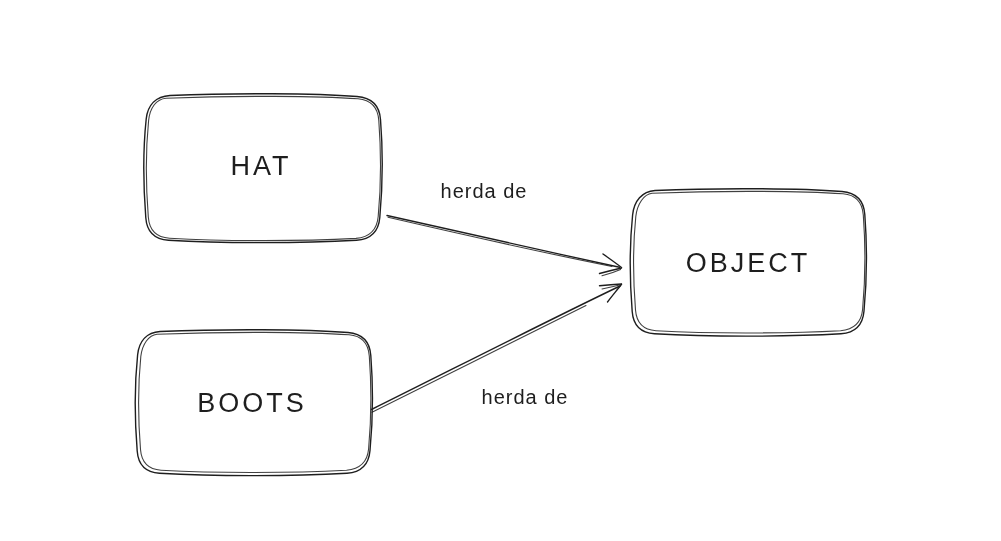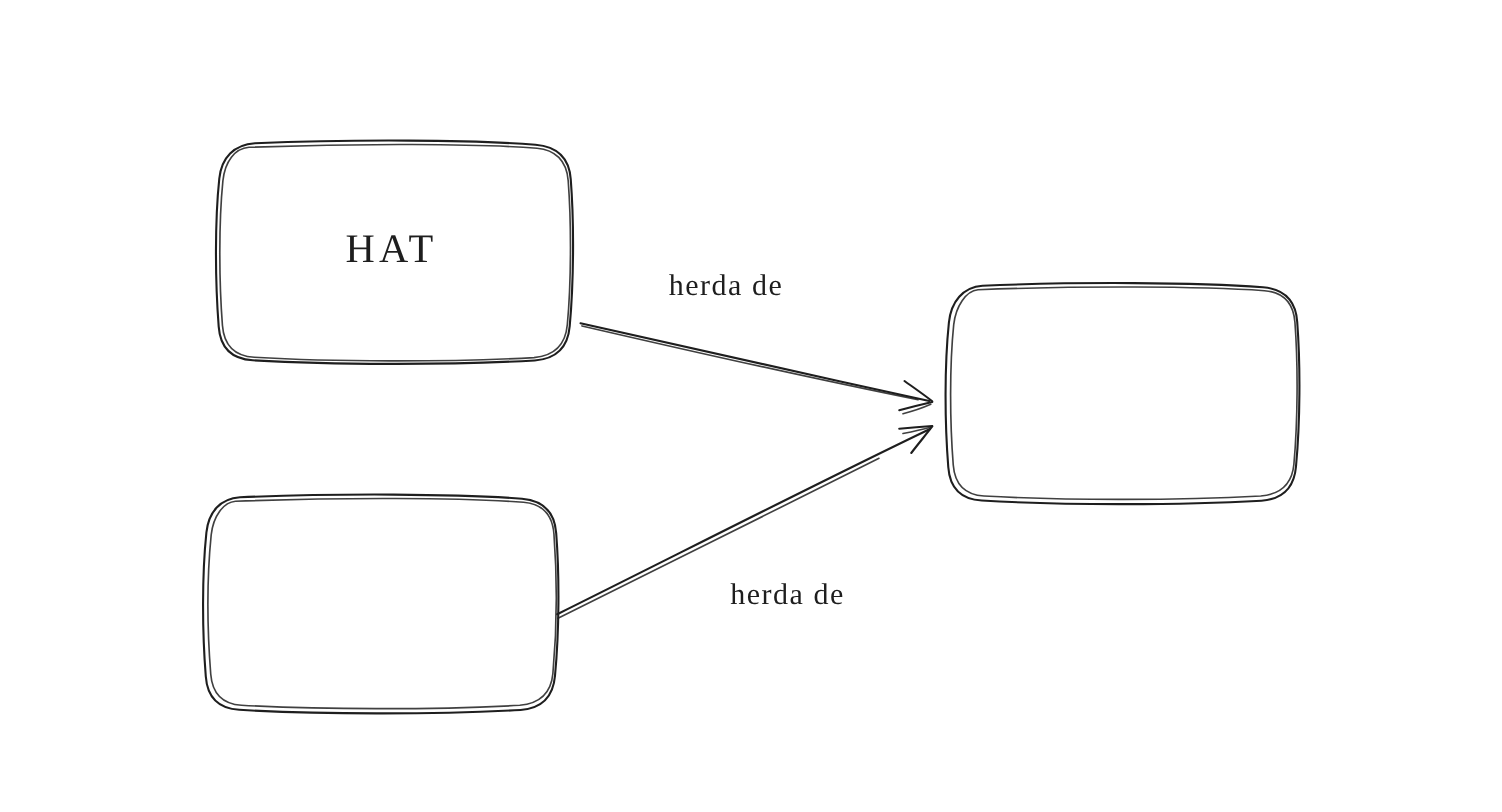--- a/index.html
+++ b/index.html
@@ -5,21 +5,21 @@
   html, body {
     margin: 0;
     padding: 0;
   }
   .canvas {
     position: relative;
     width: 1001px;
     height: 514px;
     background: var(--bg, #ffffff);
     overflow: hidden;
-    font-family: Liberation Serif, serif;
+    font-family: Liberation Sans, sans-serif;
   }
   svg.scene {
     position: absolute;
     left: 0;
     top: 0;
   }
   svg.scene path {
     fill: none;
     stroke: var(--stroke, #1e1e1e);
     stroke-linecap: round;
@@ -90,19 +90,21 @@
       <path class="main" d="M 371.5 409.5 C 450 370.5 545 322 620 286"></path>
       <path class="sketch" d="M 372 412.2 C 440 378.5 520 338.5 586 305.5"></path>
       <path class="main" d="M 599.5 285.8 C 607.5 285 615 284.4 621.5 284"></path>
       <path class="sketch" d="M 602 289 C 609.5 287.5 616 286 620.5 284.8"></path>
       <path class="main" d="M 607.5 302 C 612.5 295.5 617.5 289.5 621.5 284.3"></path>
     </g>
   </svg>
 
   <div class="label node-label" style="left:261px; top:166px;">HAT</div>
 
+  <div class="label node-label" style="left:252px; top:403px;">BOOTS</div>
 
+  <div class="label node-label" style="left:748px; top:263px;">OBJECT</div>
 
   <div class="label edge-label" style="left:484px; top:191px;">herda de</div>
 
   <div class="label edge-label" style="left:525px; top:397px;">herda de</div>
 
 </div>
 
 </body></html>

